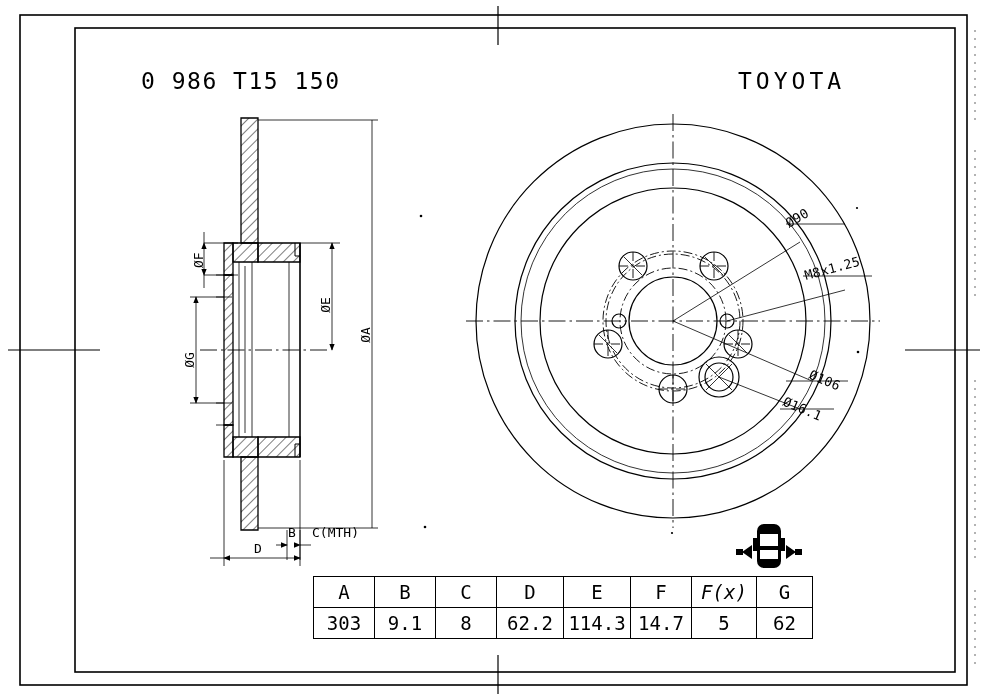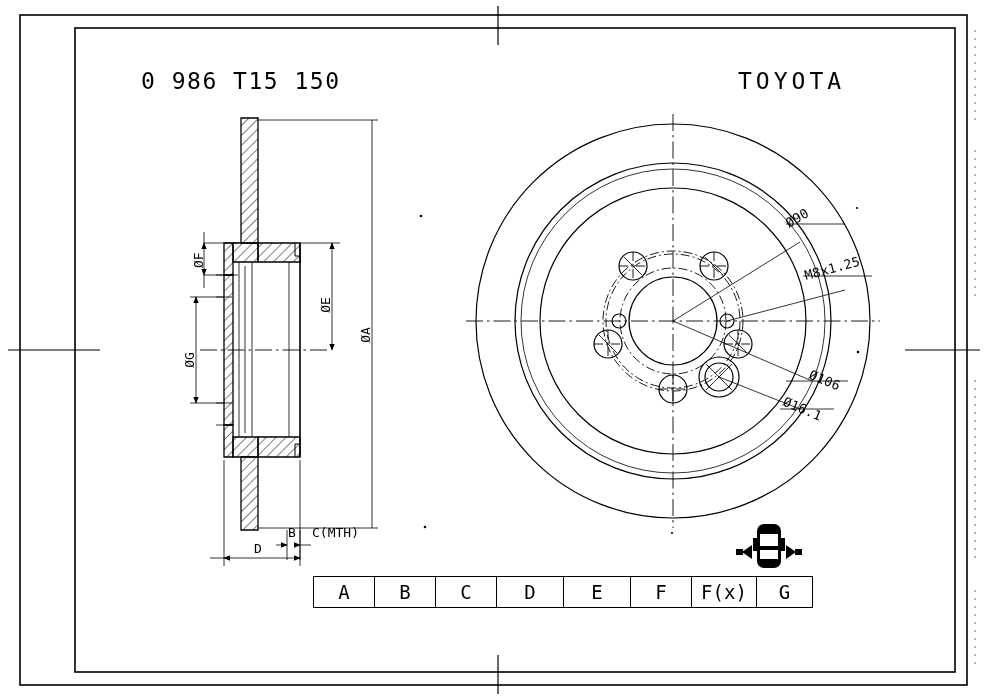--- a/index.html
+++ b/index.html
@@ -315,19 +315,29 @@
 
   <table id="spec-table">
     <tbody>
       <tr>
         <td class="hdr" style="width: 56px;">A</td>
         <td class="hdr" style="width: 56px;">B</td>
         <td class="hdr" style="width: 56px;">C</td>
         <td class="hdr" style="width: 62px;">D</td>
         <td class="hdr" style="width: 62px;">E</td>
         <td class="hdr" style="width: 56px;">F</td>
-        <td class="hdr" style="width: 60px;">F(x)</td>
+        <td class="hdr" style="width: 60px; font-style: italic;">F(x)</td>
         <td class="hdr" style="width: 51px;">G</td>
+      </tr>
+      <tr>
+        <td>303</td>
+        <td>9.1</td>
+        <td>8</td>
+        <td>62.2</td>
+        <td>114.3</td>
+        <td>14.7</td>
+        <td>5</td>
+        <td>62</td>
       </tr>
     </tbody>
   </table>
 
 </div>
 
 </body></html>

